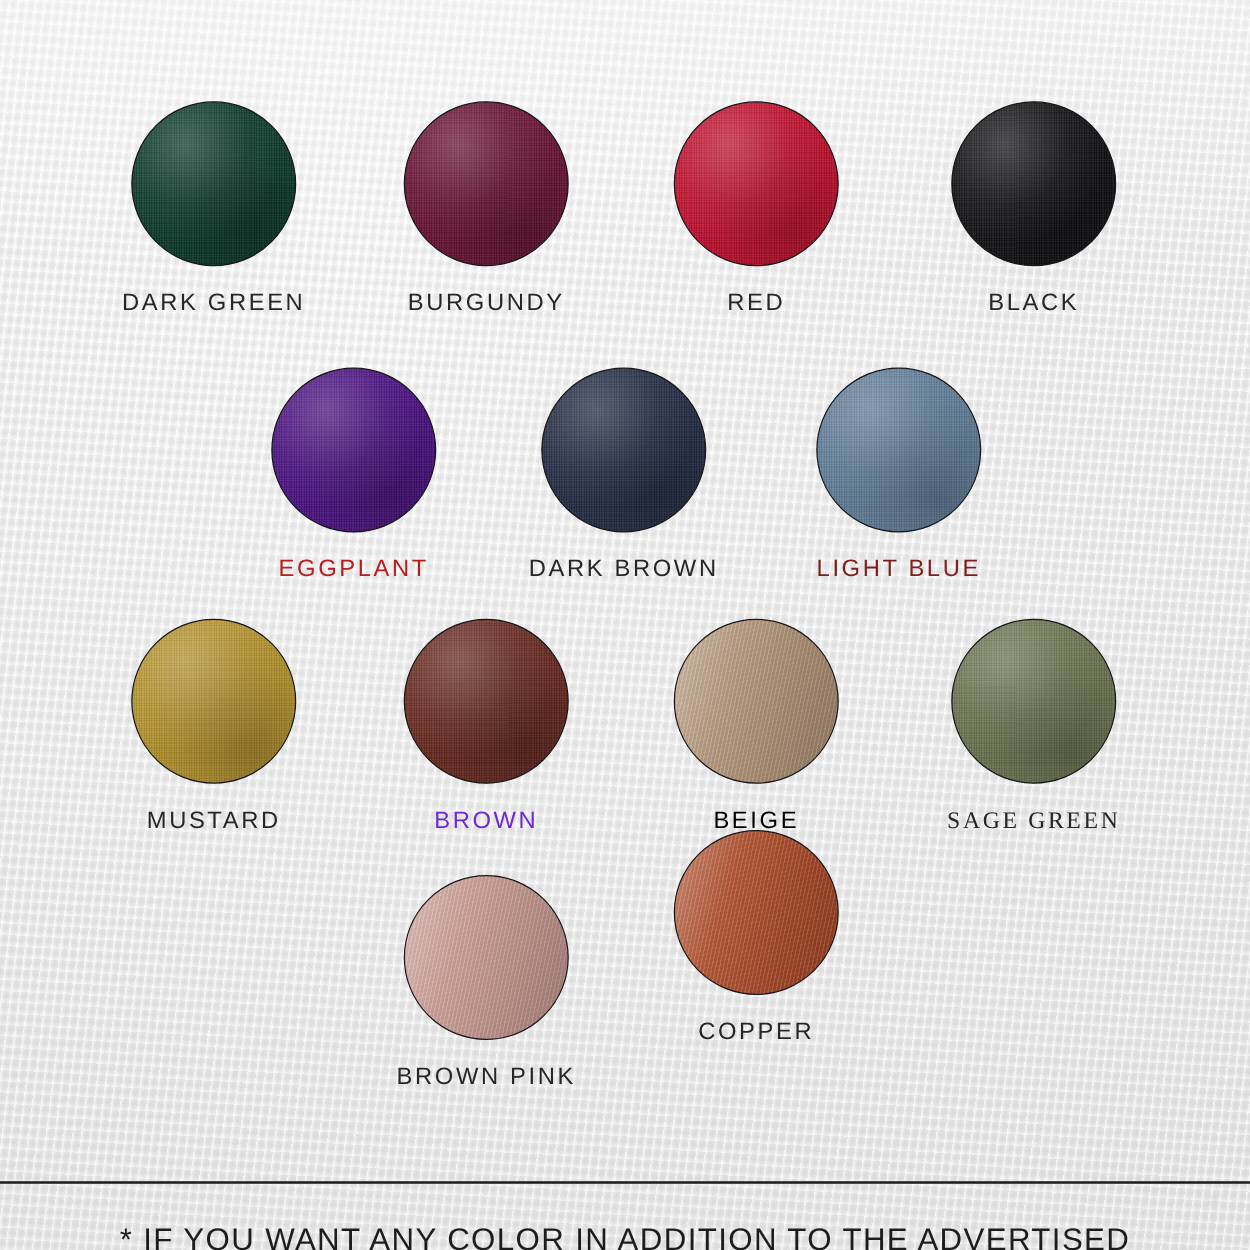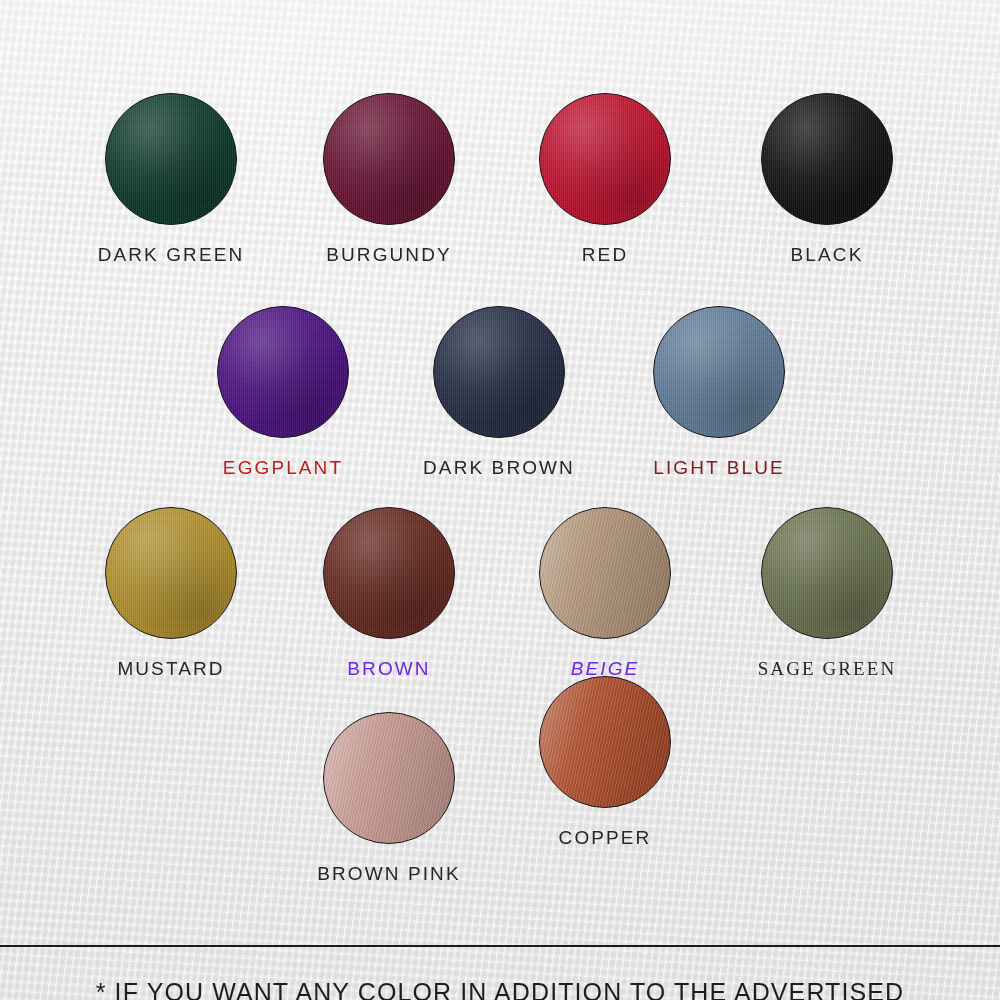--- a/index.html
+++ b/index.html
@@ -36,21 +36,20 @@
       radial-gradient(circle at 66% 44%, rgba(150,150,150,0.12) 0 1px, rgba(0,0,0,0) 2px),
       radial-gradient(circle at 97% 96%, rgba(160,160,160,0.10) 0 3px, rgba(0,0,0,0) 5px),
       linear-gradient(180deg, rgba(255,255,255,0.35) 0%, rgba(255,255,255,0) 22%, rgba(0,0,0,0.02) 100%);
     pointer-events: none;
   }
 
   #sheet {
     position: absolute;
     inset: 0;
     z-index: 1;
-    margin-top: 12px;
   }
 
   .swatch-group {
     position: absolute;
     width: 210px;
     text-align: center;
   }
 
   .swatch-disc {
     width: 132px;
@@ -173,21 +172,21 @@
     <div class="swatch-label" style="color: rgb(38, 38, 38);">MUSTARD</div>
   </div>
 
   <div class="swatch-group" style="left:284px; top:495px;">
     <div class="swatch-disc" style="background-color: rgb(104, 41, 31); border-color: rgb(23, 22, 26);"></div>
     <div class="swatch-label" style="color: #6d28d9;">BROWN</div>
   </div>
 
   <div class="swatch-group" style="left:500px; top:495px;">
     <div class="swatch-disc sheen" style="background-color: rgb(177, 148, 120); border-color: rgb(23, 22, 26);"></div>
-    <div class="swatch-label" style="color: #6d28d9; font-style: italic;">BEIGE</div>
+    <div class="swatch-label" style="color: #000000;">BEIGE</div>
   </div>
 
   <div class="swatch-group" style="left:722px; top:495px;font-family:Liberation Serif, serif;">
     <div class="swatch-disc" style="background-color: rgb(108, 117, 81); border-color: rgb(23, 22, 26);"></div>
     <div class="swatch-label" style="color: rgb(38, 38, 38);">SAGE GREEN</div>
   </div>
 
   <div class="swatch-group" style="left:284px; top:700px;">
     <div class="swatch-disc sheen" style="background-color: rgb(199, 154, 145); border-color: rgb(23, 22, 26);"></div>
     <div class="swatch-label" style="color: rgb(38, 38, 38);">BROWN PINK</div>

